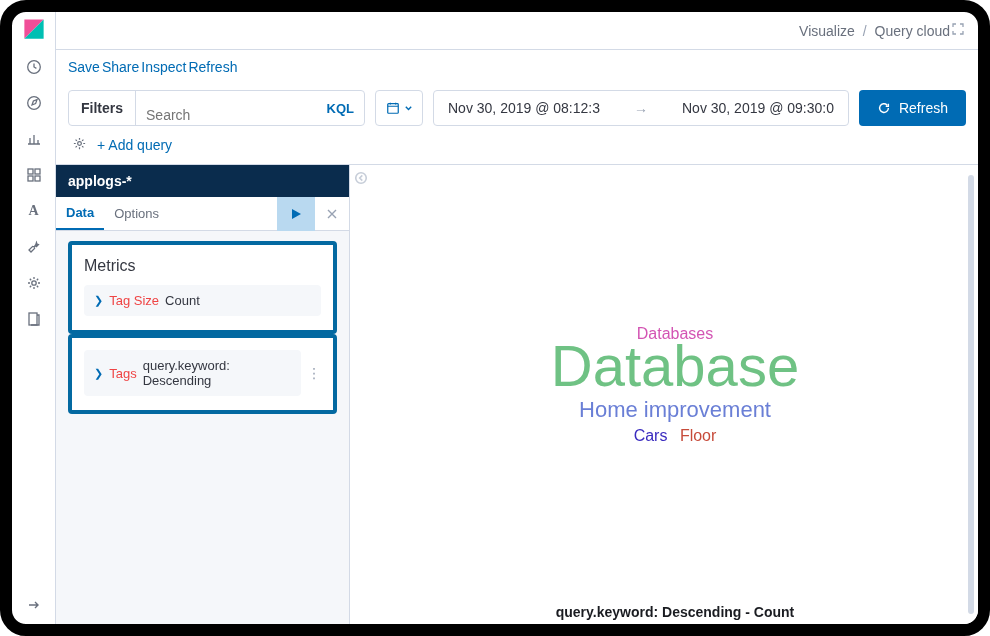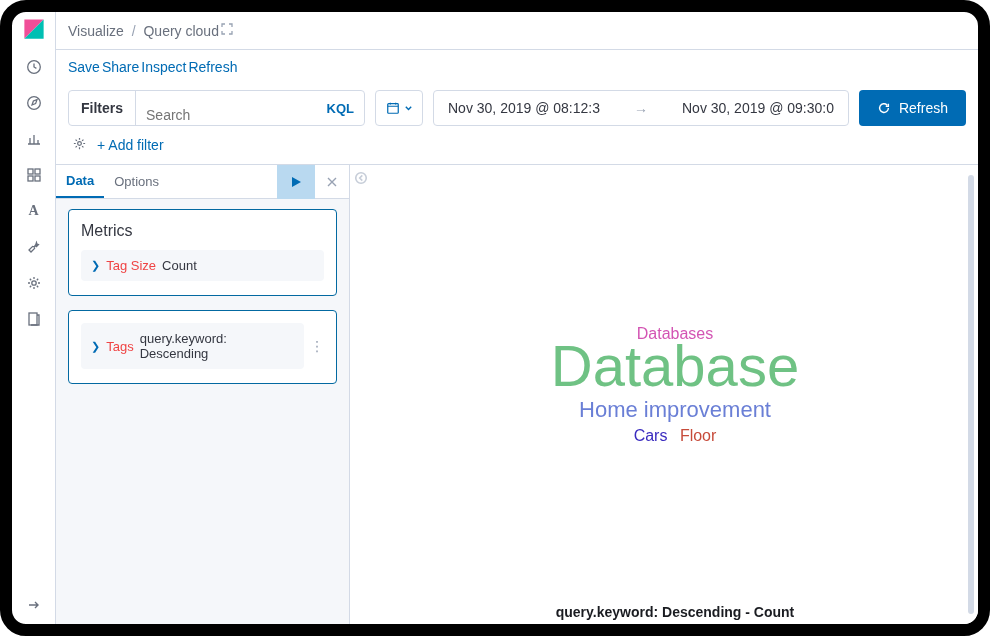--- a/index.html
+++ b/index.html
@@ -5,21 +5,21 @@
 *{box-sizing:border-box;margin:0;padding:0;font-family:-apple-system,BlinkMacSystemFont,"Segoe UI",Helvetica,Arial,sans-serif}
 html,body{height:100%}
 body{display:flex;align-items:flex-start;justify-content:flex-start;background:#fff}
 .outer-frame{border:12px solid #000;border-radius:26px;width:990px;height:636px;overflow:hidden;position:relative;background:#fff}
 .app{display:flex;height:100%}
 .left-rail{width:44px;border-right:1px solid #d3dae6;display:flex;flex-direction:column;align-items:center;padding-top:6px;gap:18px;color:#69707d}
 .left-rail .logo{width:22px;height:22px}
 .left-rail .rail-icon{width:18px;height:18px;display:flex;align-items:center;justify-content:center;color:#69707d;cursor:pointer}
 .left-rail .rail-spacer{flex:1}
 .main{flex:1;display:flex;flex-direction:column;min-width:0}
-.topbar{height:38px;border-bottom:1px solid #d3dae6;display:flex;align-items:center;padding:0 12px;justify-content:flex-start}
+.topbar{height:38px;border-bottom:1px solid #d3dae6;display:flex;align-items:center;padding:0 12px;justify-content:flex-end}
 .breadcrumb{color:#69707d;font-size:14px}
 .breadcrumb .sep{margin:0 4px;color:#98a2b3}
 .topbar-right{color:#98a2b3}
 .tabs{height:34px;display:flex;align-items:center;gap:2px;padding:0 12px;font-size:14px}
 .tabs a{color:#006bb4;cursor:pointer}
 .filterbar{display:flex;align-items:stretch;padding:6px 12px;gap:10px}
 .fb-box{border:1px solid #d3dae6;border-radius:4px;display:flex;align-items:center;background:#fff}
 .fb-filters{flex:0 0 auto}
 .fb-filters-label{padding:0 12px;font-weight:700;color:#343741;font-size:14px;border-right:1px solid #d3dae6;height:34px;display:flex;align-items:center}
 .fb-search{flex:1;min-width:0;height:34px;position:relative;border-bottom:2px solid #006bb4;border-bottom-left-radius:0;border-bottom-right-radius:0}
@@ -35,21 +35,21 @@
 .workspace{flex:1;display:flex;min-height:0;border-top:1px solid #d3dae6}
 .sidepanel{width:294px;border-right:1px solid #d3dae6;display:flex;flex-direction:column;background:#fff}
 .index-header{background:#0a2c4d;color:#fff;font-weight:700;font-size:14px;padding:8px 12px}
 .panel-tabs{display:flex;align-items:center;border-bottom:1px solid #d3dae6;height:34px;position:relative}
 .panel-tabs .ptab{padding:0 10px;font-size:13px;color:#69707d;height:100%;display:flex;align-items:center;cursor:pointer}
 .panel-tabs .ptab.active{color:#006bb4;border-bottom:2px solid #006bb4;font-weight:600}
 .panel-tabs .right-controls{margin-left:auto;display:flex}
 .play-btn{width:38px;height:34px;background:#b9d9f0;display:flex;align-items:center;justify-content:center;cursor:pointer;color:#006bb4}
 .close-btn{width:34px;height:34px;display:flex;align-items:center;justify-content:center;cursor:pointer;color:#98a2b3}
 .panel-body{padding:10px 12px 12px;background:#f5f7fa;flex:1;overflow:auto}
-.section{background:#fff;border:1px solid #0369a1;border-radius:4px;margin-bottom:14px;padding:12px 12px 14px}
+.section{background:#fff;border:4px solid #0369a1;border-radius:4px;padding:12px 12px 14px}
 .section h3{font-size:16px;font-weight:400;color:#343741;margin-bottom:10px}
 .agg-item{background:#f5f7fa;border-radius:4px;padding:8px 10px;font-size:13px;display:flex;align-items:center;gap:6px;color:#343741}
 .agg-item .chev{color:#006bb4;font-size:11px}
 .agg-item .blue{color:#ef4444}
 .agg-row{display:flex;align-items:center}
 .drag-dots{color:#98a2b3;margin-left:6px;cursor:grab;font-size:14px}
 .collapse-handle{width:22px;display:flex;align-items:flex-start;justify-content:center;padding-top:6px;color:#c6cdd8;cursor:pointer}
 .canvas{flex:1;position:relative;overflow:hidden;background:#fff}
 .cloud{position:absolute;left:50%;top:48%;transform:translate(-50%,-50%);text-align:center;white-space:nowrap}
 .w-databases{color:#d354b3;font-size:16px;margin-bottom:-6px}
@@ -178,26 +178,27 @@
       </button>
     </div>
 
     <div class="addfilter-row">
       <span class="gear">
         <svg width="15" height="15" viewBox="0 0 16 16" fill="none" stroke="currentColor" stroke-width="1.3">
               <circle cx="8" cy="8" r="2"></circle>
               <path d="M8 2v2M8 12v2M2 8h2M12 8h2M3.8 3.8l1.4 1.4M10.8 10.8l1.4 1.4M12.2 3.8l-1.4 1.4M5.2 10.8l-1.4 1.4"></path>
             </svg>
       </span>
-      <span class="addfilter">+ Add filter</span>
+      <span class="addfilter">+ Add query</span>
     </div>
 
     <div class="workspace">
 
       <div class="sidepanel">
+        <div class="index-header">applogs-*</div>
         <div class="panel-tabs">
           <div class="ptab active">Data</div>
           <div class="ptab">Options</div>
           <div class="right-controls">
             <div class="play-btn">
               <svg width="12" height="12" viewBox="0 0 12 12">
                     <polygon points="2,1 11,6 2,11" fill="#006bb4"></polygon>
                   </svg>
             </div>
             <div class="close-btn">

